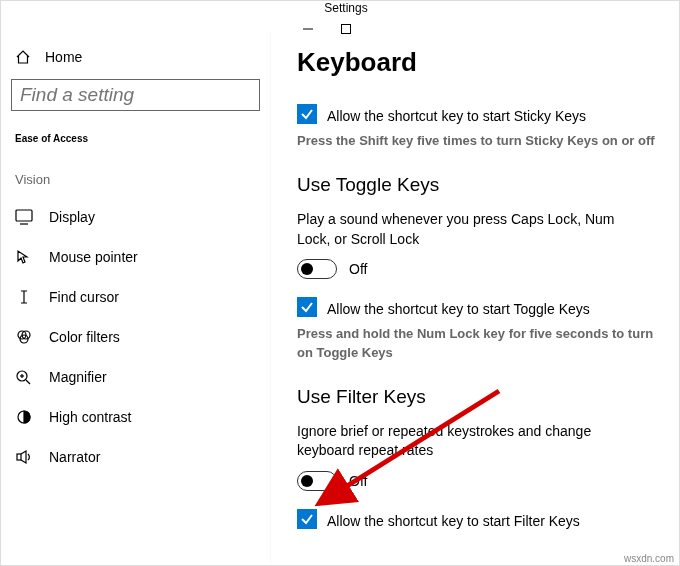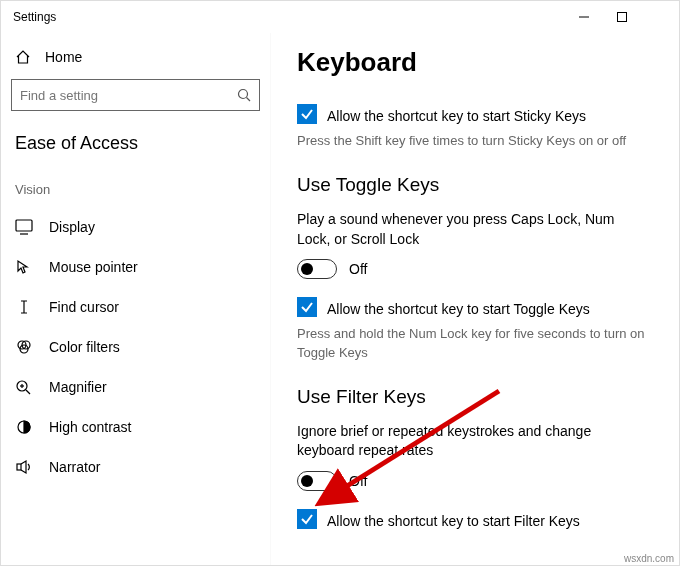--- a/index.html
+++ b/index.html
@@ -1,34 +1,34 @@
 <!DOCTYPE html>
 <html><head>
 <meta charset="utf-8">
 <style>
   * { box-sizing: border-box; margin: 0; padding: 0; font-family: "Segoe UI", Arial, sans-serif; }
   body { width: 680px; height: 566px; background: #fff; color: #000; overflow: hidden; border: 1px solid #ddd; }
-  .titlebar { display: flex; align-items: center; justify-content: space-between; height: 32px; padding: 0 0 0 12px; font-size: 12px; }
+  .titlebar { display: flex; align-items: center; justify-content: space-between; height: 32px; padding: 0 0 0 12px; font-size: 12px; flex-direction: column; }
   .titlebar-controls { display: flex; }
   .wc { width: 38px; height: 28px; display: flex; align-items: center; justify-content: center; }
   .main { display: flex; height: calc(100% - 32px); }
   .sidebar { width: 270px; padding: 6px 8px 0 8px; border-right: 1px solid #f9f9f9; }
   .home-row { display: flex; align-items: center; gap: 14px; padding: 10px 6px 14px 6px; font-size: 14px; cursor: pointer; }
   .search { display: flex; align-items: center; border: 1px solid #666; height: 32px; padding: 0 8px; margin: 0 2px 14px 2px; font-size: 13px; color: #555; }
-  .search input { flex: 1; border: none; outline: none; font-size: 13px; background: none; }
-  .groupname { font-weight: 400; font-size: 18px; padding: 8px 6px 22px 6px; }
+  .search input { flex: 1; border: none; outline: none; font-size: 19px; background: none; font-style: italic; }
+  .groupname { font-weight: 700; font-size: 10px; padding: 8px 6px 22px 6px; }
   .category { color: #666; font-size: 13px; padding: 6px 6px 10px 6px; }
   .nav-item { display: flex; align-items: center; gap: 16px; padding: 12px 6px; font-size: 14px; cursor: pointer; }
   .nav-item svg, .home-row svg, .wc svg { flex-shrink: 0; }
   .content { flex: 1; padding: 14px 18px 0 26px; overflow: hidden; }
   .page-title { font-size: 26px; font-weight: 600; margin-bottom: 26px; }
   .chk-row { display: flex; align-items: flex-end; gap: 10px; font-size: 14px; margin-bottom: 8px; }
   .chk { width: 20px; height: 20px; background: #0078d4; display: flex; align-items: center; justify-content: center; }
   .chk svg { stroke: #fff; }
-  .hint { color: #666; font-size: 13px; line-height: 1.4; margin-bottom: 24px; }
+  .hint { color: #666; font-size: 13px; line-height: 1.4; margin-bottom: 24px; font-weight: bold; }
   .section-h { font-size: 19px; font-weight: 400; margin: 4px 0 14px 0; }
   .desc { font-size: 14px; line-height: 1.4; margin-bottom: 10px; max-width: 340px; }
   .toggle-row { display: flex; align-items: center; gap: 12px; margin-bottom: 18px; }
   .toggle { width: 40px; height: 20px; border: 1px solid #333; border-radius: 10px; position: relative; background: #fff; }
   .toggle .knob { width: 12px; height: 12px; background: #000; border-radius: 50%; position: absolute; left: 3px; top: 3px; }
   .toggle-label { font-size: 14px; }
   .arrow-overlay { position: absolute; pointer-events: none; }
   .footer-mark { position: absolute; right: 6px; bottom: 2px; font-size: 10px; color: #888; }
   .relbox { position: relative; }
 </style>

